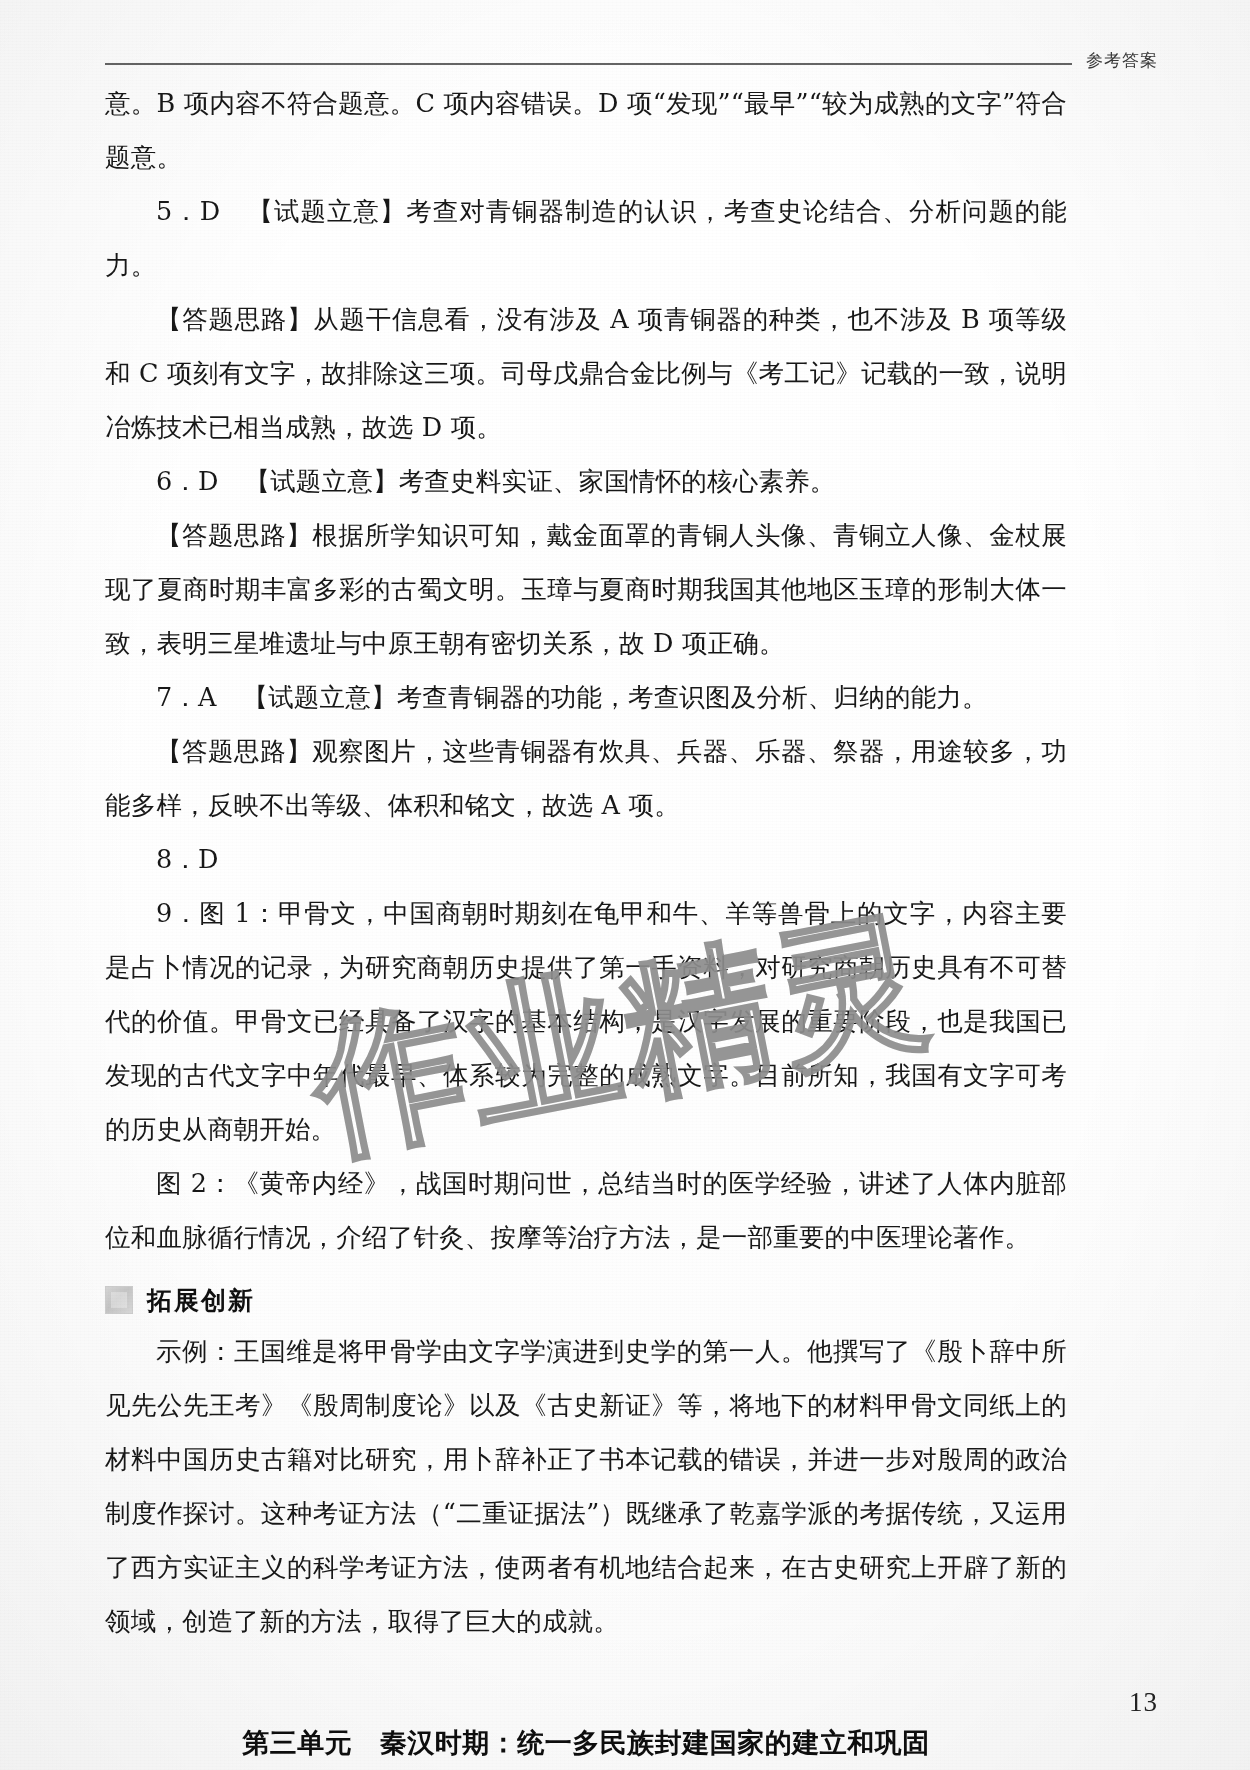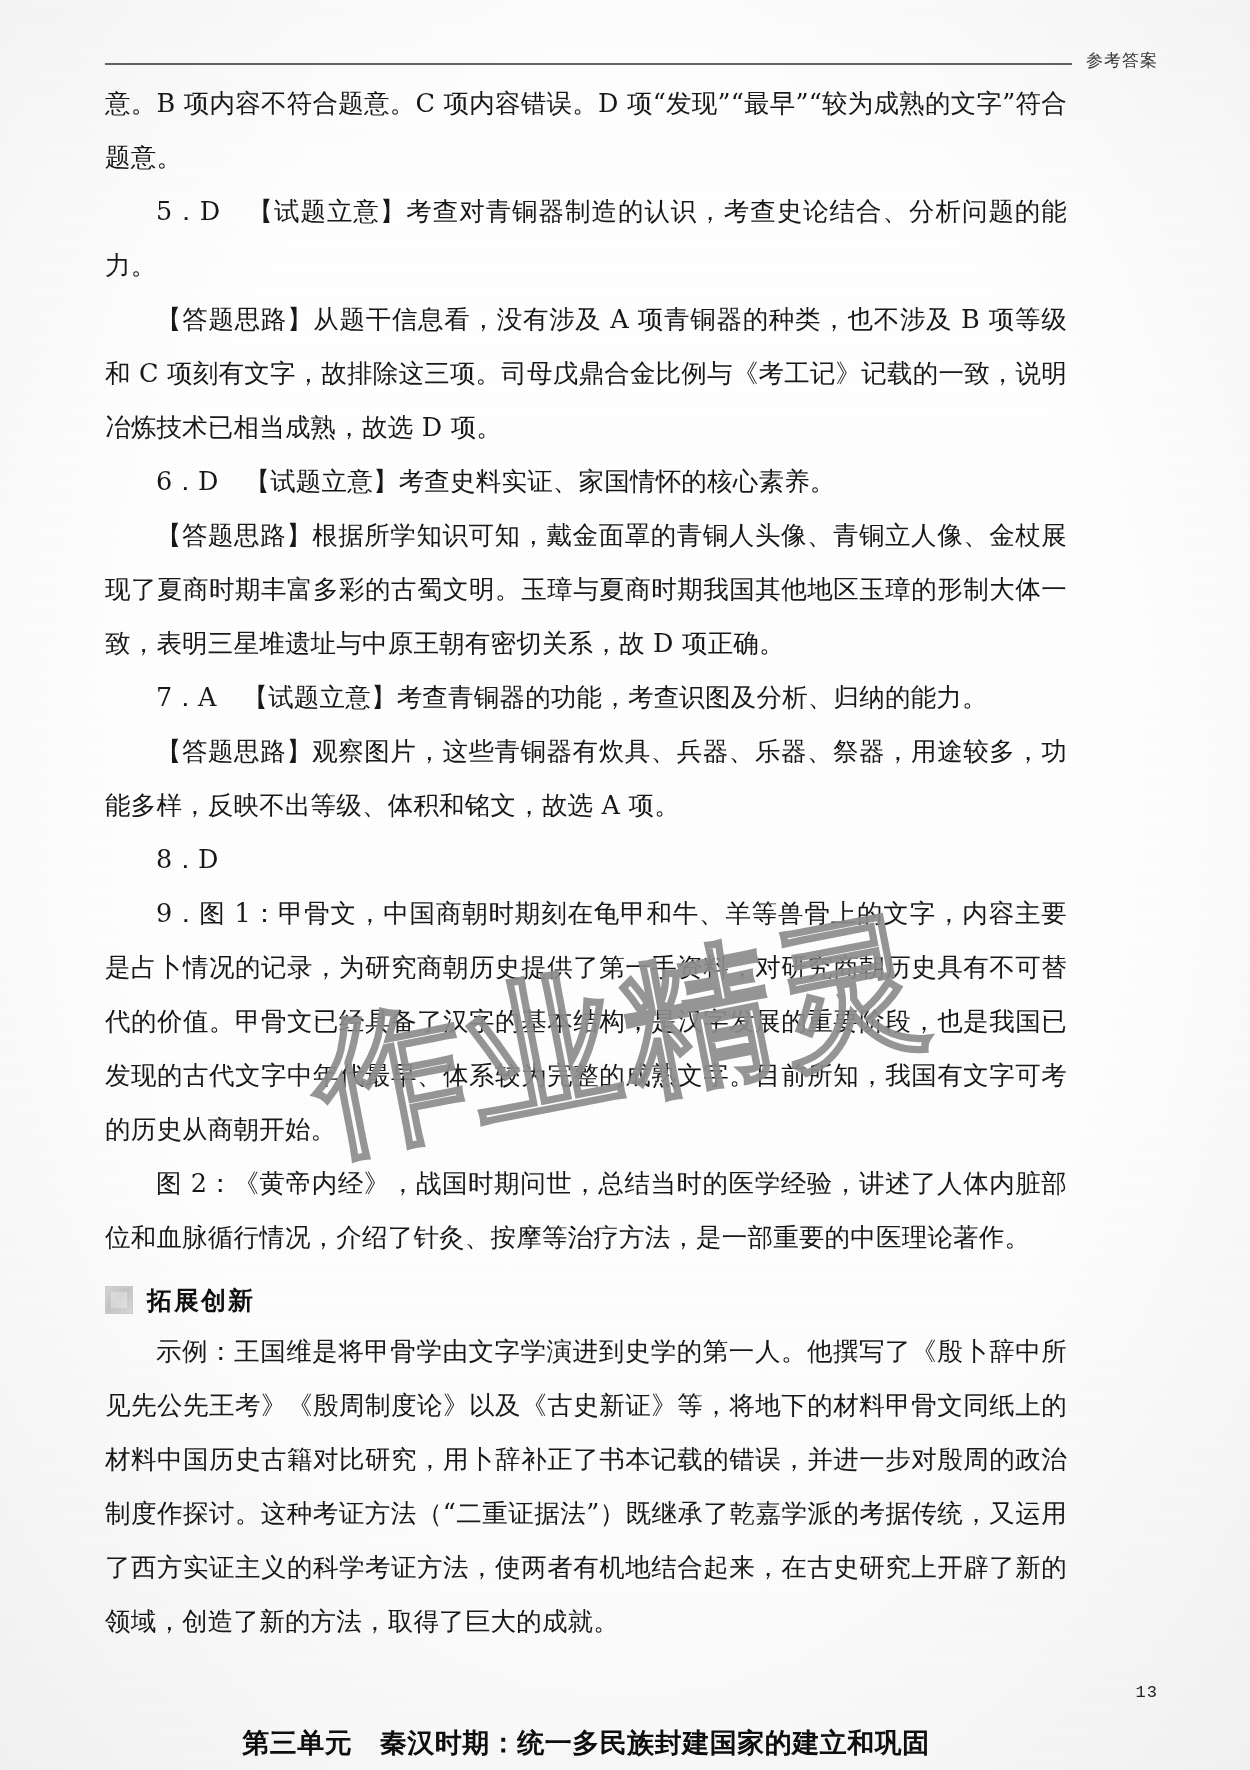--- a/index.html
+++ b/index.html
@@ -132,24 +132,24 @@
     fill:none;
     stroke:#8d8d8d;
     stroke-width:2.6;
     letter-spacing:6px;
     opacity:.92;
   }
 
   
   .pageno{
     position:absolute;
-    right:92px;bottom:68px;
-    font-size:17px;
+    right:92px;bottom:52px;
+    font-size:27px;
     color:#222;
-    font-family:Liberation Mono, monospace;
+    font-family:Liberation Serif, serif;
     letter-spacing:1px;
   }
 </style>
 </head>
 <body>
 
 <div class="page"></div>
 
 <div class="runhead">
   <div class="runhead-rule"></div>

